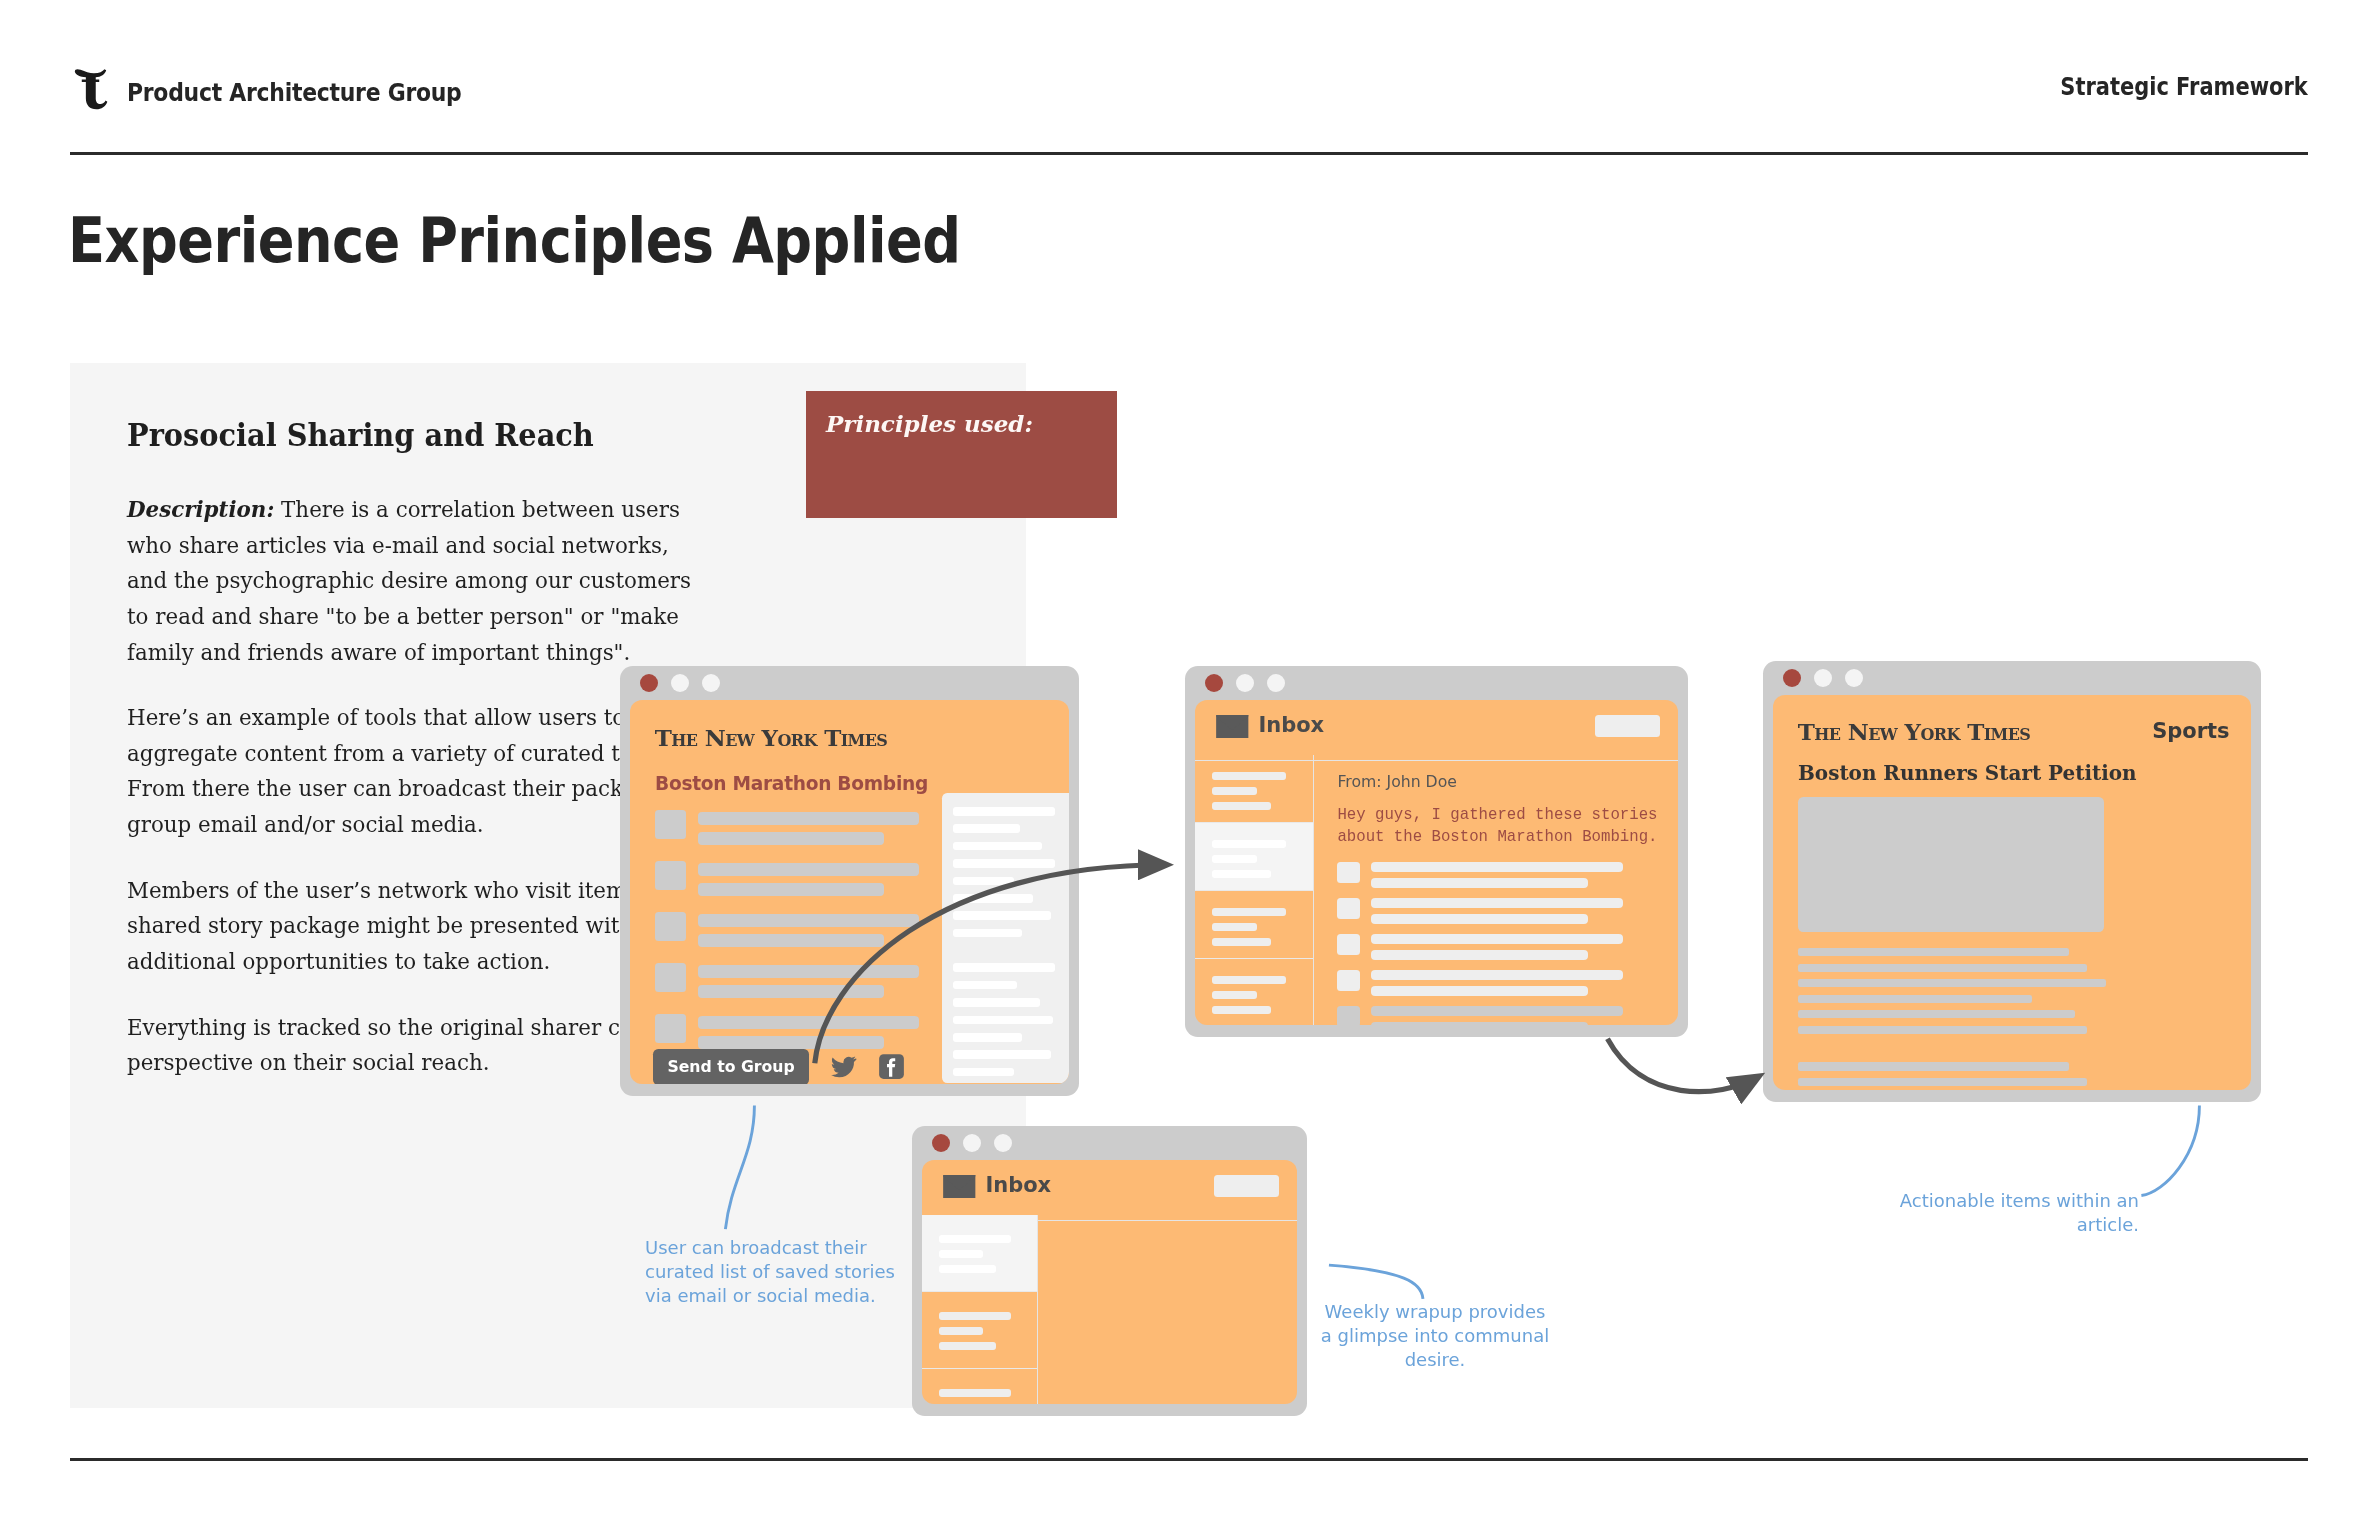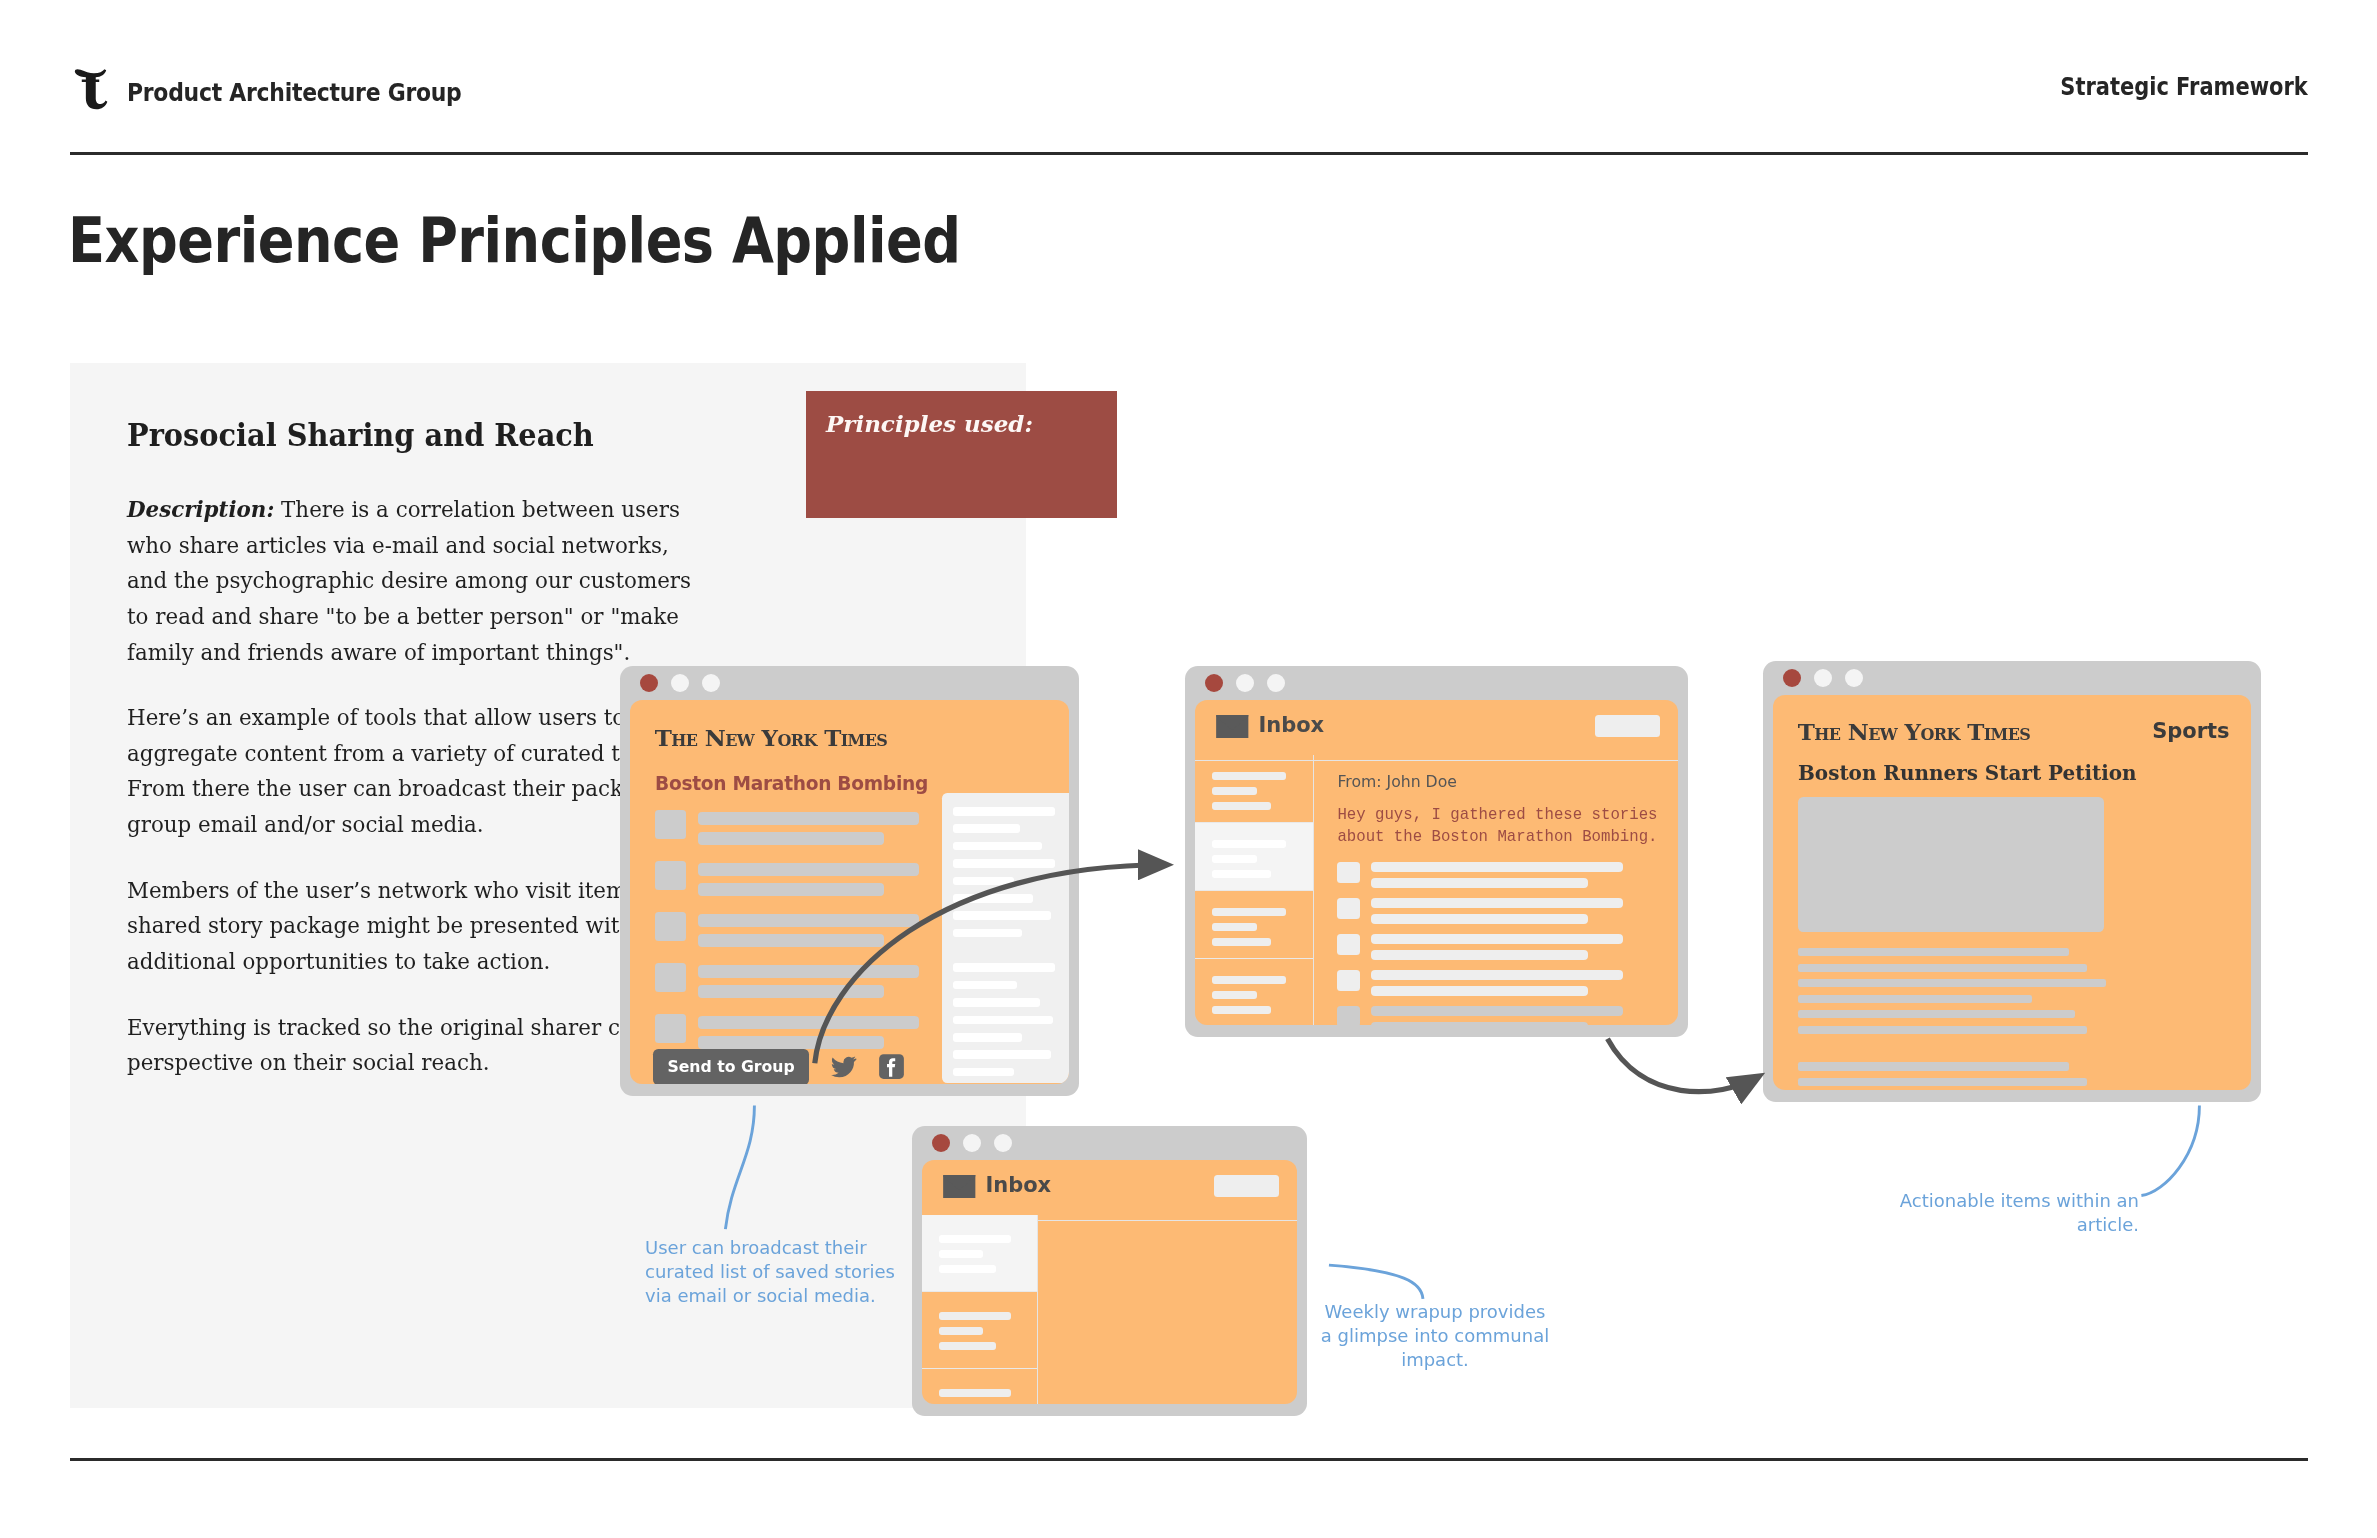--- a/index.html
+++ b/index.html
@@ -480,17 +480,17 @@
   <path d="M2770,1790 C2830,1900 2960,1895 3030,1855" stroke="#555555" stroke-width="9" fill="none" marker-end="url(#arrowhead)"></path>
 
   <path d="M1300,1905 C1300,1990 1260,2030 1250,2118" stroke="#6ba3da" stroke-width="5" fill="none"></path>
 
   <path d="M2290,2180 C2420,2190 2450,2210 2452,2238" stroke="#6ba3da" stroke-width="5" fill="none"></path>
 
   <path d="M3790,1905 C3790,1990 3730,2055 3690,2060" stroke="#6ba3da" stroke-width="5" fill="none"></path>
 </svg>
 
 <div class="annot" id="annot1">User can broadcast their curated list of saved stories via email or social media.</div>
-<div class="annot" id="annot2">Weekly wrapup provides a glimpse into communal impact.</div>
+<div class="annot" id="annot2">Weekly wrapup provides a glimpse into communal desire.</div>
 <div class="annot" id="annot3">Actionable items within an article.</div>
 
 <div id="footer-rule"></div>
 
 
 </body></html>

